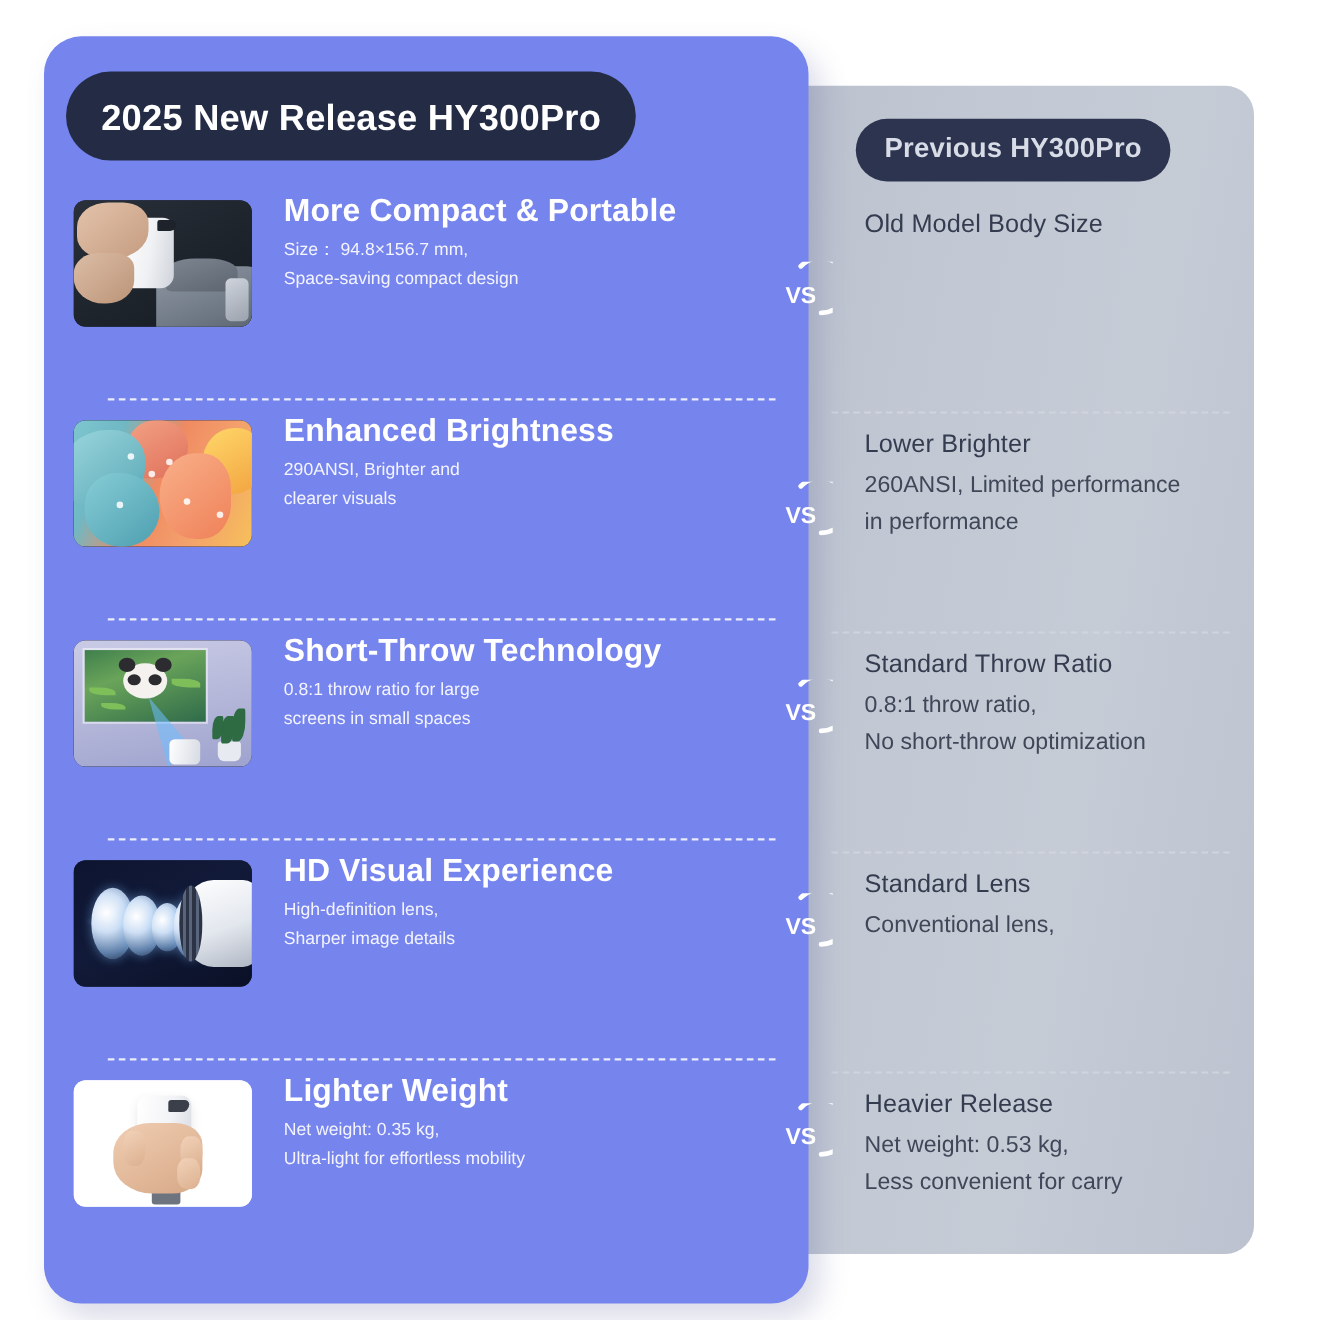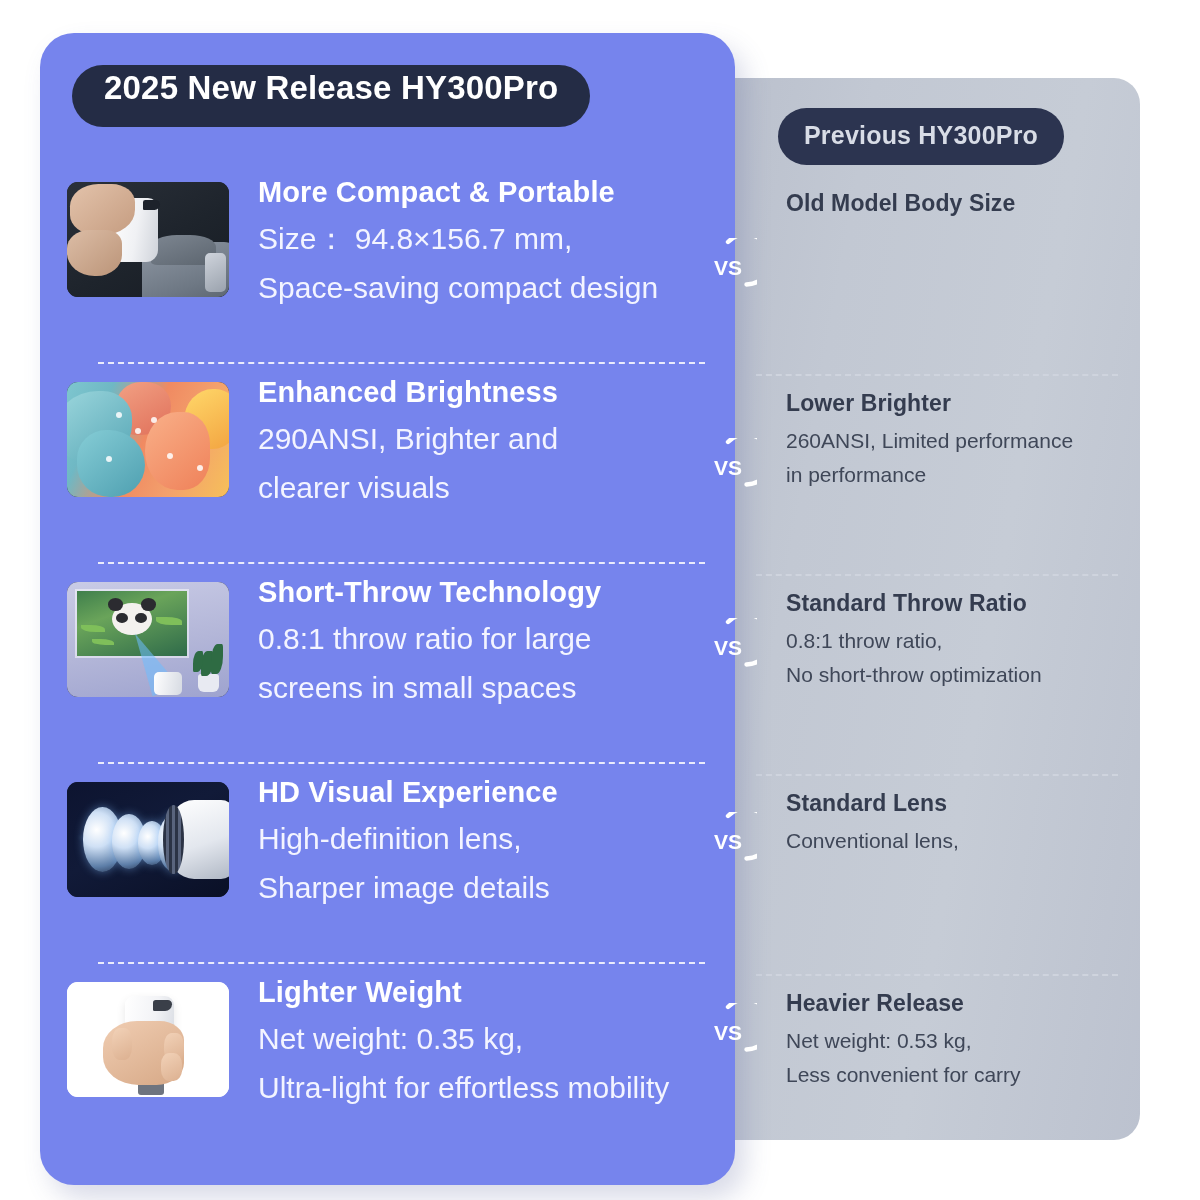--- a/index.html
+++ b/index.html
@@ -27,42 +27,42 @@
     background: #2c3450;
     color: #d8dce6;
     font-size: 25px;
     font-weight: bold;
     letter-spacing: .2px;
     white-space: nowrap;
   }
   .old-rows { position: absolute; left: 0; top: 98px; width: 440px; }
   .old-row { position: relative; height: 200px; padding: 14px 18px 0 86px; }
   .old-row .o-title {
-    font-size: 23px; font-weight: bold; color: #343c4f;
+    font-size: 23px; font-weight: normal; color: #343c4f;
     letter-spacing: .1px; margin-bottom: 7px; white-space: nowrap;
   }
   .old-row .o-line { font-size: 21px; color: #3f4758; line-height: 1.62; white-space: nowrap; }
   .old-div {
     position: absolute; left: 56px; right: 22px; bottom: 0; height: 0;
     border-top: 2px dashed #cfd4de;
   }
 
   
   .new-panel {
     position: absolute;
     left: 40px; top: 33px;
     width: 695px; height: 1152px;
     border-radius: 34px;
     background: #7684ed;
     box-shadow: 10px 14px 26px rgba(80,90,150,.22);
   }
   .new-pill {
     position: absolute;
-    left: 32px; top: 32px;
-    padding: 4px 32px 20px;
+    left: 20px; top: 32px;
+    padding: 23px 32px 20px;
     border-radius: 42px;
     background: #242c45;
     color: #ffffff;
     font-size: 33px;
     font-weight: bold;
     letter-spacing: .2px;
     white-space: nowrap;
   }
   .new-rows { position: absolute; left: 0; top: 131px; width: 695px; }
   .new-row { position: relative; height: 200px; padding-top: 8px; }
@@ -71,21 +71,21 @@
     width: 162px; height: 115px;
     border-radius: 11px;
     overflow: hidden;
     background: #16192b;
   }
   .n-text { position: absolute; left: 218px; top: 12px; right: 1px; }
   .n-title {
     font-size: 29px; font-weight: bold; color: #ffffff;
     letter-spacing: .1px; margin-bottom: 6px; white-space: nowrap;
   }
-  .n-line { font-size: 30px; color: #f3f4ff; line-height: 1.62; white-space: nowrap; }
+  .n-line { font-size: 16px; color: #f3f4ff; line-height: 1.62; white-space: nowrap; }
   .new-div {
     position: absolute; left: 58px; right: 30px; bottom: 0; height: 0;
     border-top: 2px dashed #ffffff; opacity: .85;
   }
 
   
   .vs {
     position: absolute;
     width: 58px; height: 58px;
     z-index: 40;

